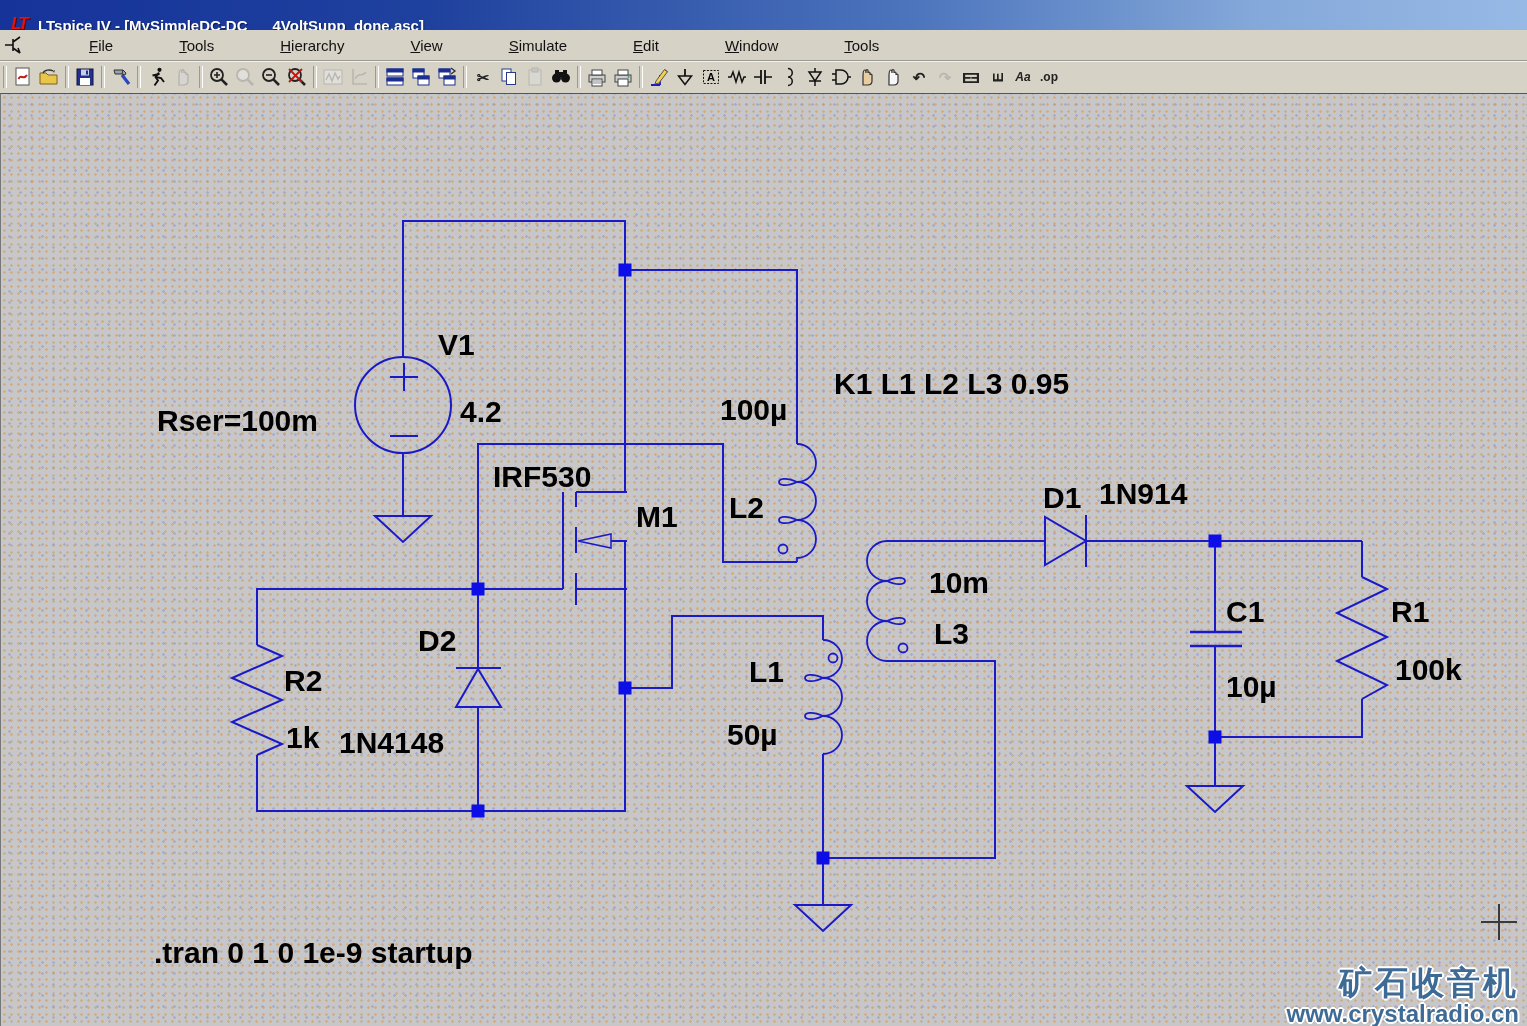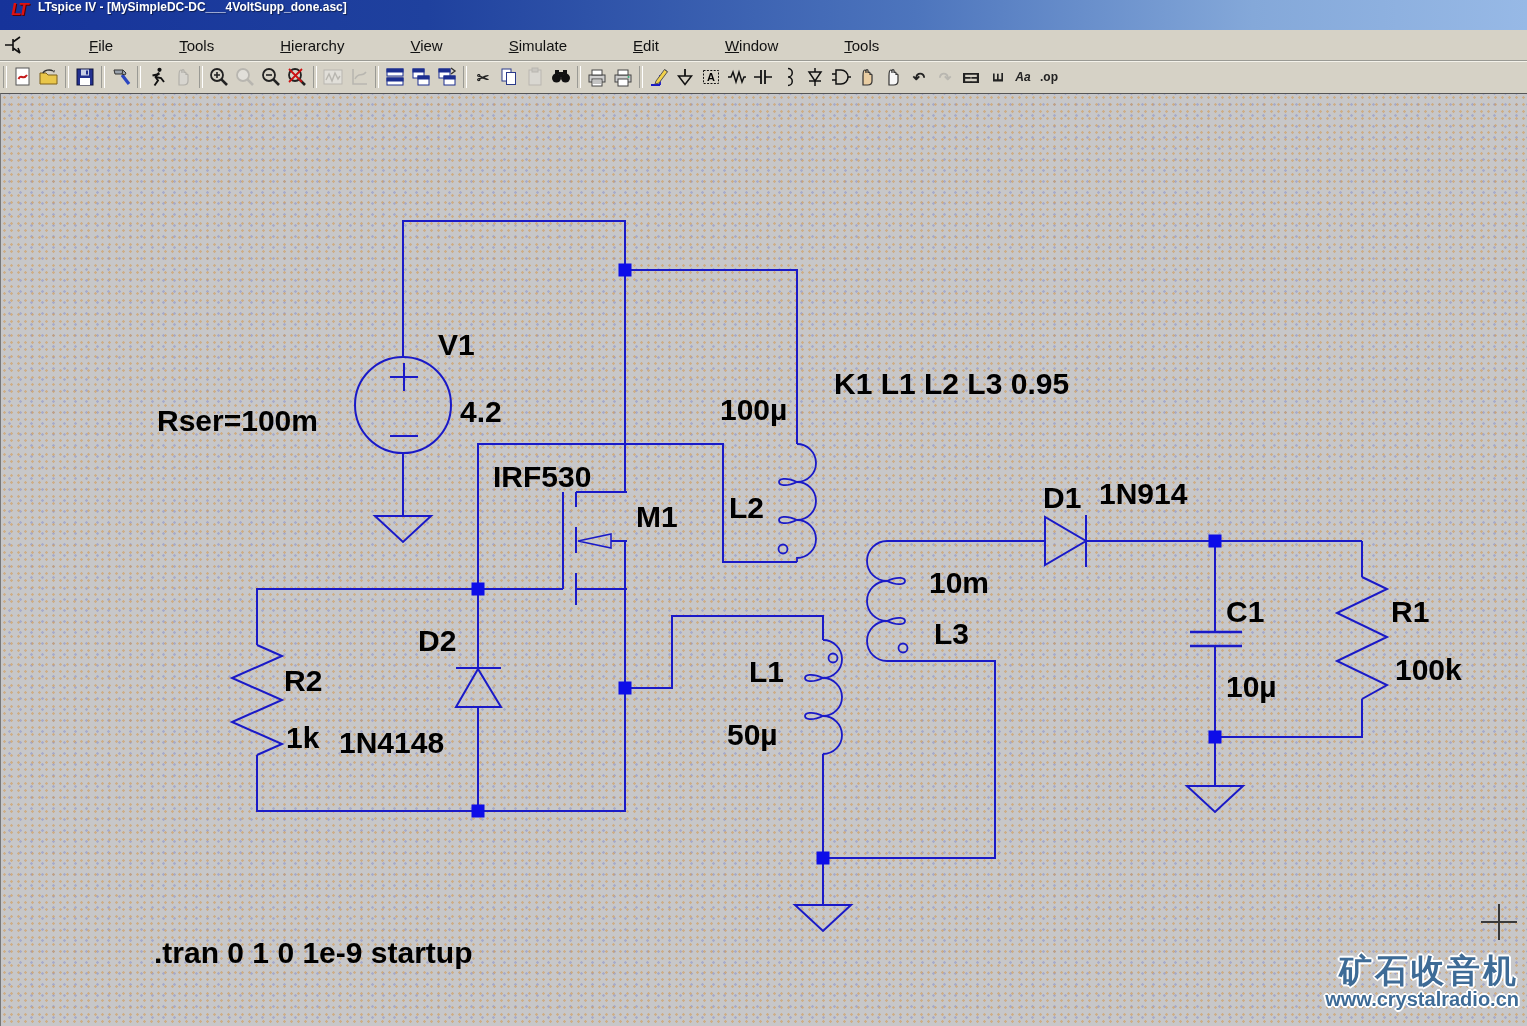--- a/index.html
+++ b/index.html
@@ -2,25 +2,25 @@
 <html><head>
 <meta charset="utf-8">
 <style>
   html,body{margin:0;padding:0;}
   body{width:1527px;height:1026px;position:relative;overflow:hidden;
        font-family:"Liberation Sans",sans-serif;background:#d6d2c6;}
 
   
   .titlebar{position:absolute;left:0;top:0;width:1527px;height:34px;
     background:linear-gradient(90deg,#16339a 0%,#1f419e 28%,#4d75bd 60%,#84a8d9 82%,#97b9e6 100%);
-    display:flex;align-items:flex-start;color:#fff;}
+    display:flex;align-items:flex-end;color:#fff;}
   .lt-logo{width:26px;height:20px;margin:0 6px 0 6px;display:flex;align-items:center;justify-content:center;
     font-weight:bold;font-style:italic;font-size:17px;color:#e01212;
     text-shadow:1px 1px 0 #5a0000;letter-spacing:-2px;background:transparent;}
-  .title-text{font-size:12px;font-weight:bold;text-shadow:1px 1px 1px rgba(0,0,0,.5);}
+  .title-text{font-size:15px;font-weight:bold;text-shadow:1px 1px 1px rgba(0,0,0,.5);}
 
   
   .menubar{position:absolute;left:0;top:30px;width:1527px;height:30px;background:#d6d2c6;
     display:flex;align-items:center;border-bottom:1px solid #9a9a94;gap:44px;}
   .child-icon{width:26px;height:22px;margin:0 4px 0 4px;}
   .mi{display:inline-block;padding:4px 11px;font-size:15px;color:#111;}
   .mi::first-letter{text-decoration:underline;}
 
   
   .toolbar{position:absolute;left:0;top:61px;width:1527px;height:32px;background:#d6d2c6;
@@ -36,24 +36,24 @@
 
   
   .canvas{position:absolute;left:0;top:93px;width:1527px;height:933px;
     background-color:#c7c7c9;
     background-image:
       radial-gradient(circle,rgba(210,152,80,.55) 0 1px,transparent 1.5px),
       radial-gradient(circle,rgba(128,138,205,.45) 0 1px,transparent 1.5px);
     background-size:7px 7px,11px 11px;background-position:0 0,3px 5px;
     border-top:1px solid #555;border-left:1px solid #777;}
   svg.schem{position:absolute;left:0;top:0;width:1527px;height:1026px;pointer-events:none;}
-  .wm{position:absolute;right:8px;bottom:16px;text-align:right;color:#3e6b96;font-weight:bold;line-height:1.05;
+  .wm{position:absolute;right:8px;bottom:0;text-align:right;color:#3e6b96;font-weight:bold;line-height:1.05;
       text-shadow:-2px 0 0 #fff,2px 0 0 #fff,0 -2px 0 #fff,0 2px 0 #fff,-1px -1px 0 #fff,1px 1px 0 #fff,-1px 1px 0 #fff,1px -1px 0 #fff;}
   .wm .l1{font-size:33px;letter-spacing:3px;}
-  .wm .l2{font-size:20px;}
+  .wm .l2{font-size:24px;}
   text.lbl{font-family:"Liberation Sans",sans-serif;font-weight:bold;font-size:30px;fill:#000;}
 </style>
 </head>
 <body>
 
 <div class="titlebar">
   <div class="lt-logo">LT</div>
   <div class="title-text">LTspice IV - [MySimpleDC-DC___4VoltSupp_done.asc]</div>
 </div>
 

